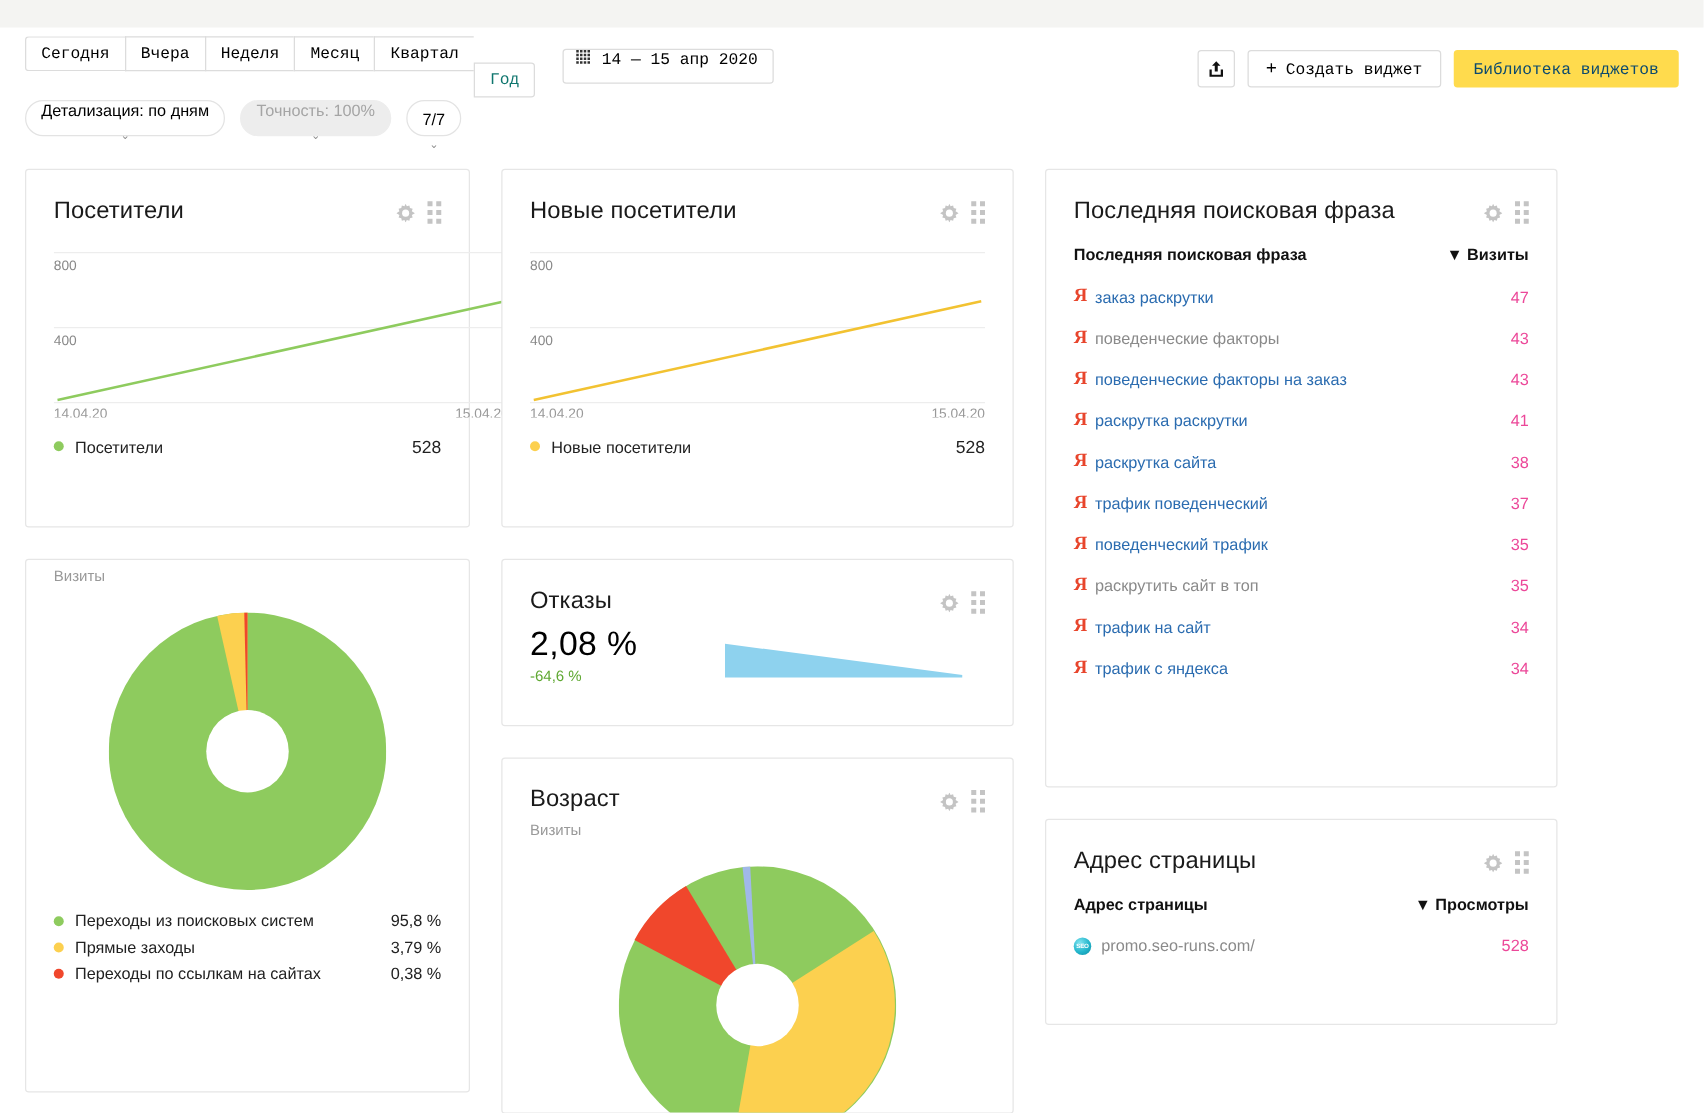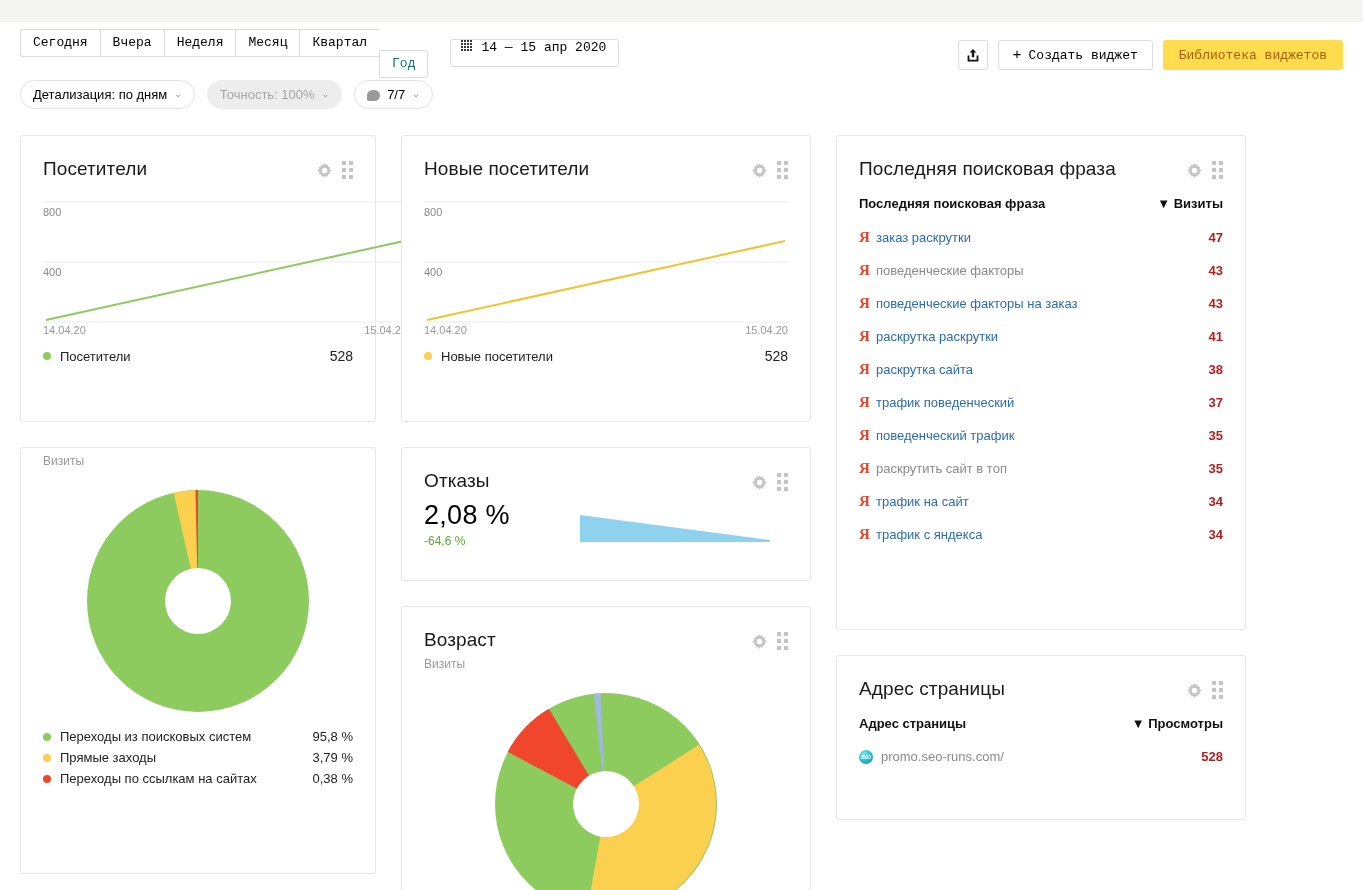--- a/index.html
+++ b/index.html
@@ -36,42 +36,42 @@
     border: 1px solid #dcdcdc; border-radius: 3px; background: #fff;
     font-size: 13px; display: flex; align-items: flex-start; gap: 9px; cursor: pointer;
   }
   .cal-icon { display: grid; grid-template-columns: repeat(4,2px); grid-auto-rows: 2px; gap: 1px; }
   .cal-icon i { background: #333; display: block; width: 2px; height: 2px; }
 
   .pill {
     height: 29px; padding: 0 12px;
     border: 1px solid #e3e3e3; border-radius: 15px; background: #fff;
     font-size: 13px; display: flex; align-items: center; gap: 7px;
-    cursor: pointer; margin-right: 12px; color: #000;
+    cursor: pointer; margin-right: 12px; color: #000; flex-direction: column;
   }
   .pill.disabled { background: #ededed; border-color: #ededed; color: #a5a5a5; cursor: default; }
   .chev { font-size: 9px; color: #8a8a8a; }
   .bubble {
     width: 13px; height: 11px; background: #9b9b9b; border-radius: 6px 6px 6px 2px;
     display: inline-block; position: relative; top: 1px;
   }
 
   .right-tools { position: absolute; right: 20px; top: 18px; display: flex; align-items: center; gap: 10px; }
   .icon-btn {
     width: 30px; height: 30px; border: 1px solid #dcdcdc; border-radius: 3px;
     background: #fff; display: flex; align-items: center; justify-content: center; cursor: pointer;
   }
   .ghost-btn {
     height: 30px; padding: 0 14px; border: 1px solid #dcdcdc; border-radius: 3px;
     background: #fff; font-size: 13px; display: flex; align-items: center; gap: 7px; cursor: pointer;
   }
   .plus { font-size: 15px; line-height: 1; }
   .primary-btn {
     height: 30px; padding: 0 16px; border: none; border-radius: 3px;
-    background: #ffdb4d; font-size: 13px; display: flex; align-items: center; cursor: pointer; color: #a16207;
+    background: #ffdb4d; font-size: 13px; display: flex; align-items: center; cursor: pointer; color: #0c4a6e;
   }
 
   
   .grid {
     position: absolute; top: 135px; left: 20px;
     width: 1323px; display: flex; gap: 25px; align-items: flex-start;
   }
   .col { display: flex; flex-direction: column; gap: 25px; }
   .col-a { width: 356px; }
   .col-b { width: 410px; }
@@ -104,21 +104,21 @@
   
   .bounce-body { display: flex; padding: 8px 22px 24px 22px; align-items: flex-start; }
   .big-num { font-size: 27px; font-weight: 400; letter-spacing: .3px; }
   .delta { font-size: 12px; color: #5fa832; margin-top: 3px; }
 
   
   .tbl { padding: 16px 22px 16px 22px; }
   .tbl-head { display: flex; font-size: 13px; font-weight: bold; color: #111; padding-bottom: 10px; }
   .tbl-head .m { margin-left: auto; }
   .tbl-row { display: flex; align-items: center; padding: 8px 0; font-size: 13px; }
-  .tbl-row .val { margin-left: auto; color: #b91c1c; font-weight: bold; }
+  .tbl-row .val { margin-left: auto; color: #ec4899; }
   .ya {
     color: #e8452c; font-weight: bold; font-size: 15px; width: 17px;
     font-family: "Liberation Serif", serif; flex: 0 0 17px;
   }
   .link { color: #2b6cb0; text-decoration: none; cursor: pointer; }
   .link.visited { color: #8a8a8a; }
   .fav {
     width: 14px; height: 14px; border-radius: 50%;
     background: radial-gradient(circle at 35% 30%, #7fe3ef 0%, #23b6cc 55%, #0d8ba3 100%);
     flex: 0 0 14px; margin-right: 8px;

